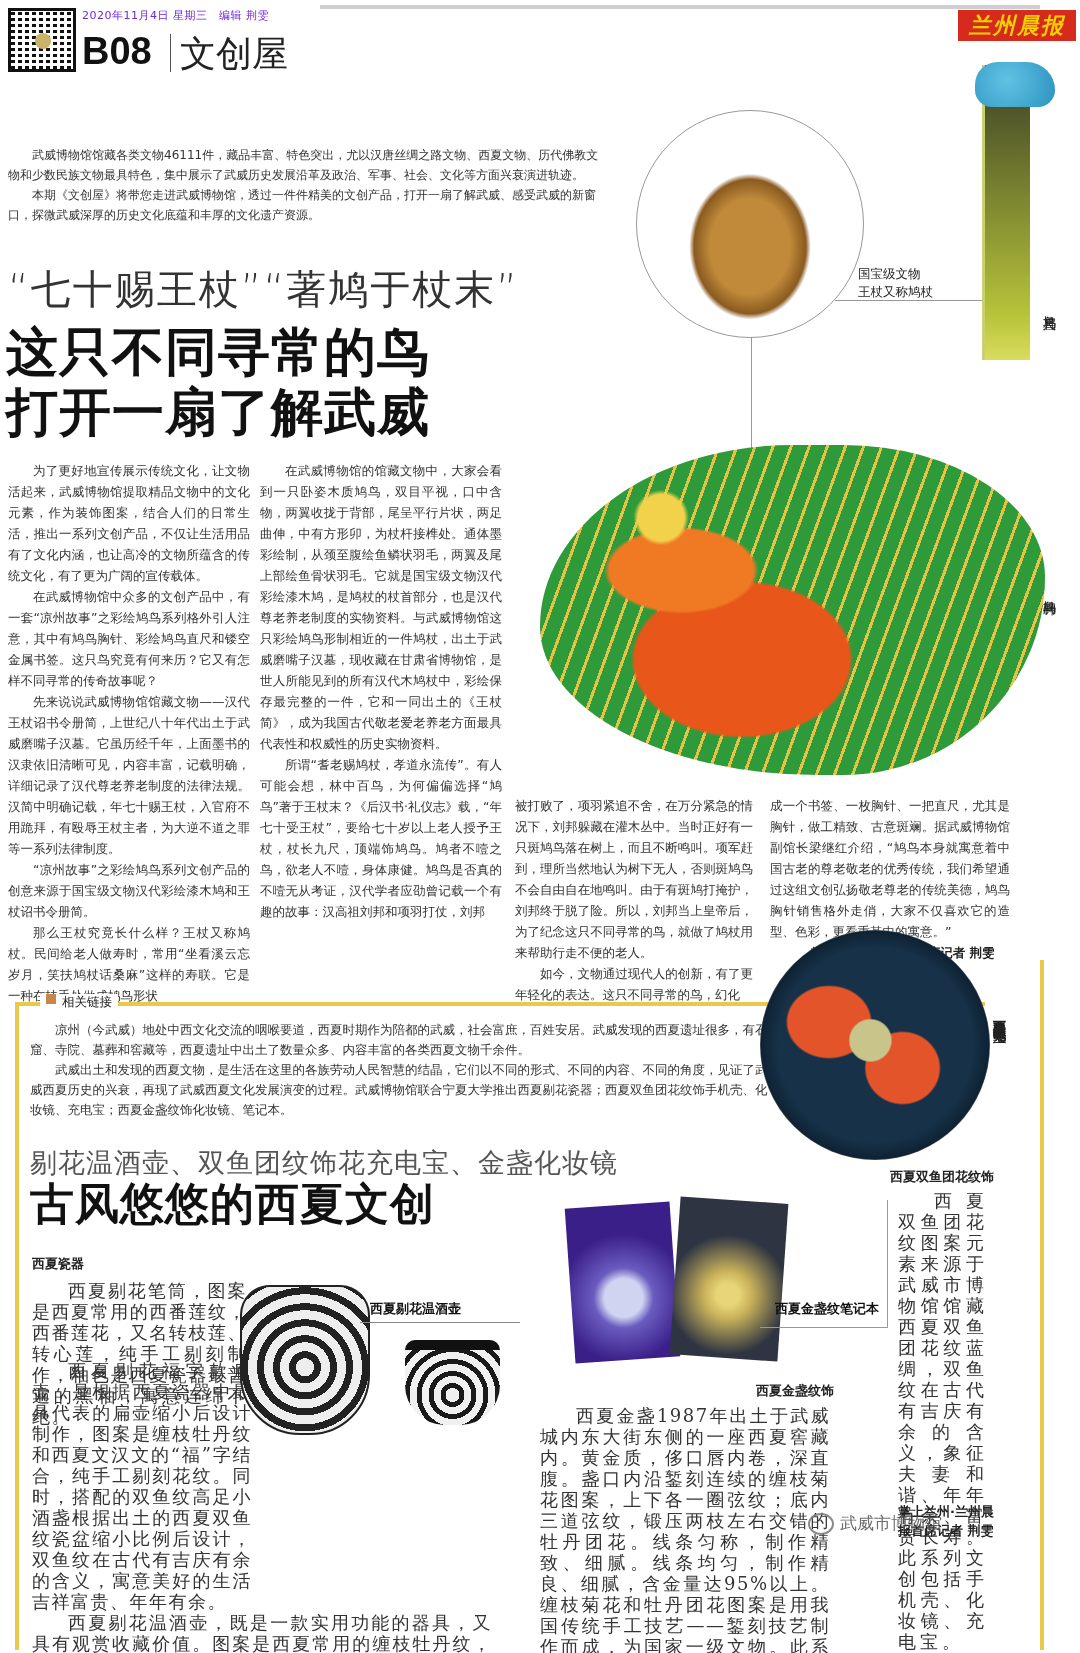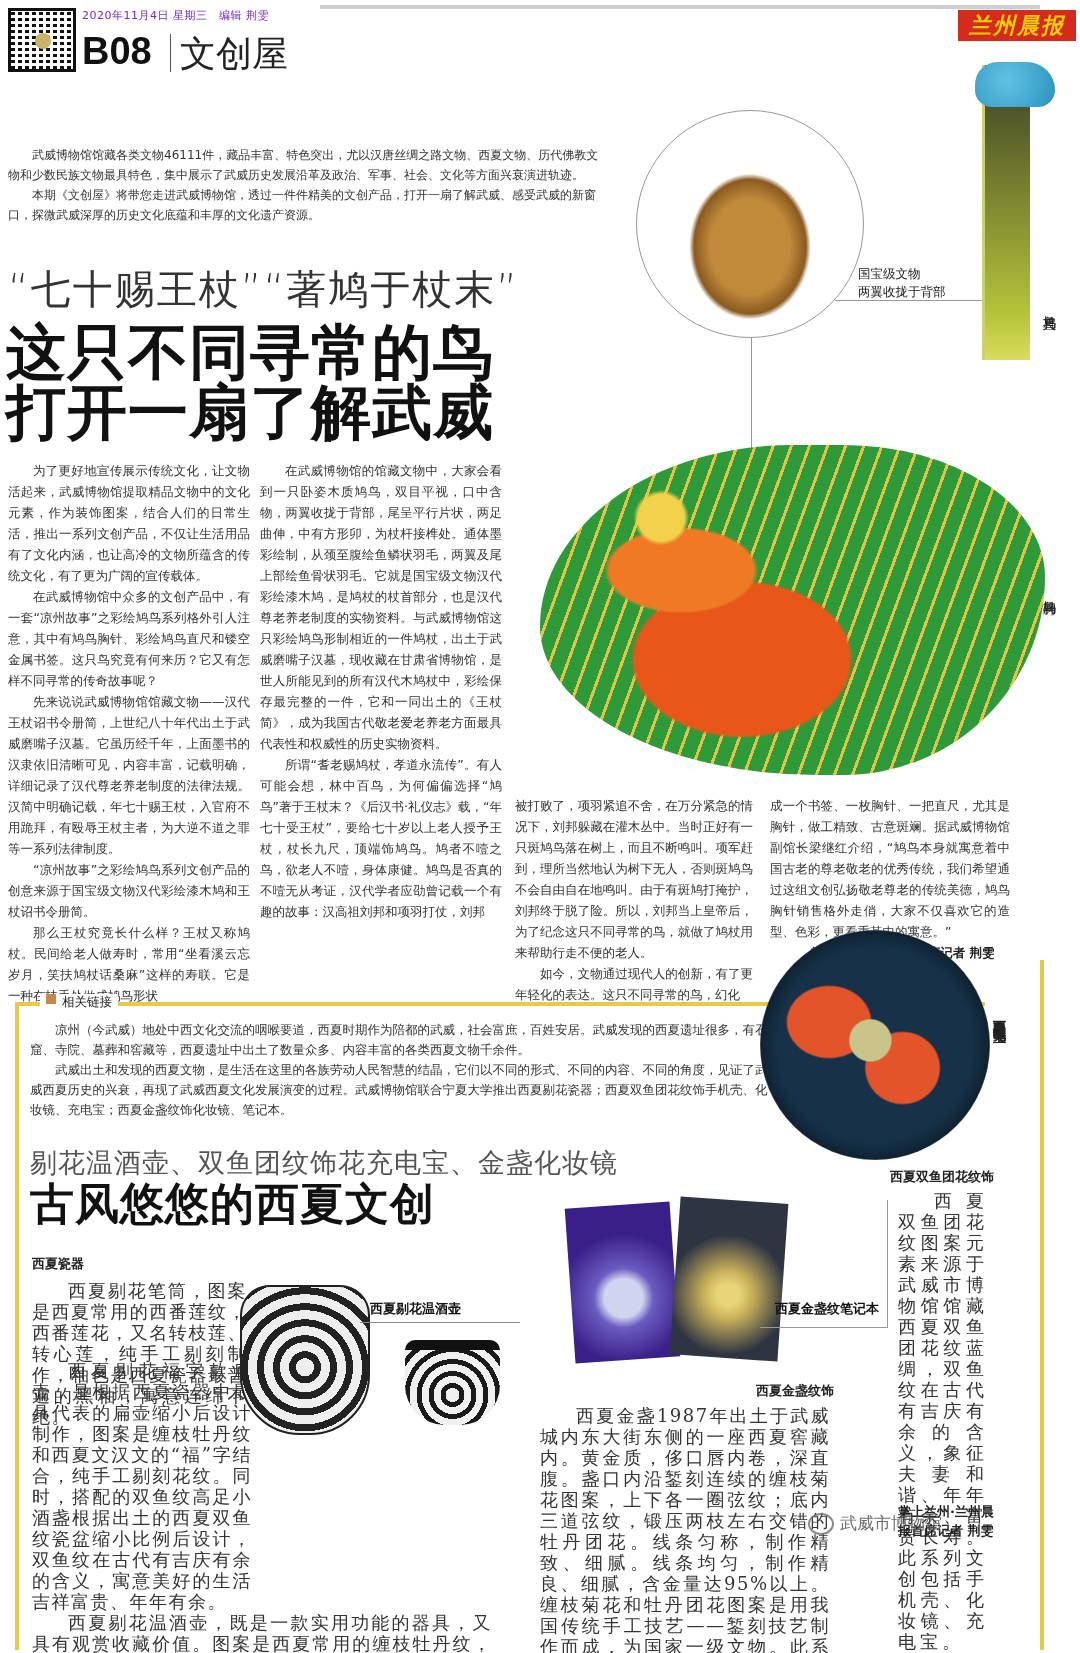--- a/index.html
+++ b/index.html
@@ -11,21 +11,21 @@
   .qr::after{content:"";position:absolute;left:24px;top:22px;width:16px;height:16px;background:#c9b26a;border-radius:50%}
   .dateline{left:82px;top:8px;font-size:11px;color:#6d28d9;letter-spacing:0.5px}
   .pageno{left:82px;top:30px;font-size:38px;font-weight:bold;font-family:"Liberation Sans",sans-serif;color:#111}
   .sep{left:170px;top:34px;width:1px;height:38px;background:#555}
   .section{left:180px;top:30px;font-size:36px;color:#222;font-weight:200}
   .topbar{left:320px;top:5px;width:720px;height:4px;background:#cfcfcf}
   .masthead{left:958px;top:10px;width:118px;height:31px;background:#d52a1c;color:#f4d000;font-family:"DejaVu Serif",serif;font-weight:bold;font-size:22px;text-align:center;line-height:31px;font-style:italic;letter-spacing:2px}
   .intro{left:8px;top:145px;width:592px;font-size:12px;line-height:20px;color:#333;text-indent:2em}
   .intro p{text-indent:2em}
   .h-sub{left:8px;top:262px;font-size:40px;font-weight:100;color:#333;letter-spacing:2px;white-space:nowrap}
-  .h-main{left:6px;top:322px;font-size:60px;font-weight:900;color:#111;line-height:60px;letter-spacing:1px}
+  .h-main{left:6px;top:322px;font-size:52px;font-weight:900;color:#111;line-height:60px;letter-spacing:1px}
   .col{font-size:12.5px;line-height:21px;color:#333;text-align:justify}
   .col p{text-indent:2em}
   .c1{left:8px;top:460px;width:242px}
   .c2{left:260px;top:460px;width:242px}
   .c3{left:515px;top:795px;width:238px}
   .c4{left:770px;top:795px;width:240px}
   .byline{font-weight:bold;text-align:center;color:#222}
   .circle-photo{left:636px;top:110px;width:228px;height:228px;border-radius:50%;border:1.5px solid #999;background:radial-gradient(ellipse at 50% 60%,#c08a3a 0 25%,#8a5a20 35%,#fff 38%)}
   .cap{font-size:12.5px;color:#222;line-height:18px}
   .cap1{left:858px;top:265px}
@@ -96,21 +96,21 @@
 
 <div class="abs h-sub">“七十赐王杖”“著鸠于杖末”</div>
 <div class="abs h-main">
   <div>这只不同寻常的鸟</div>
   <div>打开一扇了解武威</div>
 </div>
 
 <div class="abs circle-photo"></div>
 <div class="abs cap cap1">
   <div>国宝级文物</div>
-  <div>两翼收拢于背部</div>
+  <div>王杖又称鸠杖</div>
 </div>
 <div class="abs capline1"></div>
 <div class="abs capline2"></div>
 <div class="abs ruler"></div>
 <div class="abs ruler-head"></div>
 <div class="abs vlabel vl1">鸠鸟直尺</div>
 <div class="abs pin"></div>
 <div class="abs vlabel vl2">鸠鸟胸针</div>
 
 <div class="abs col c1">

